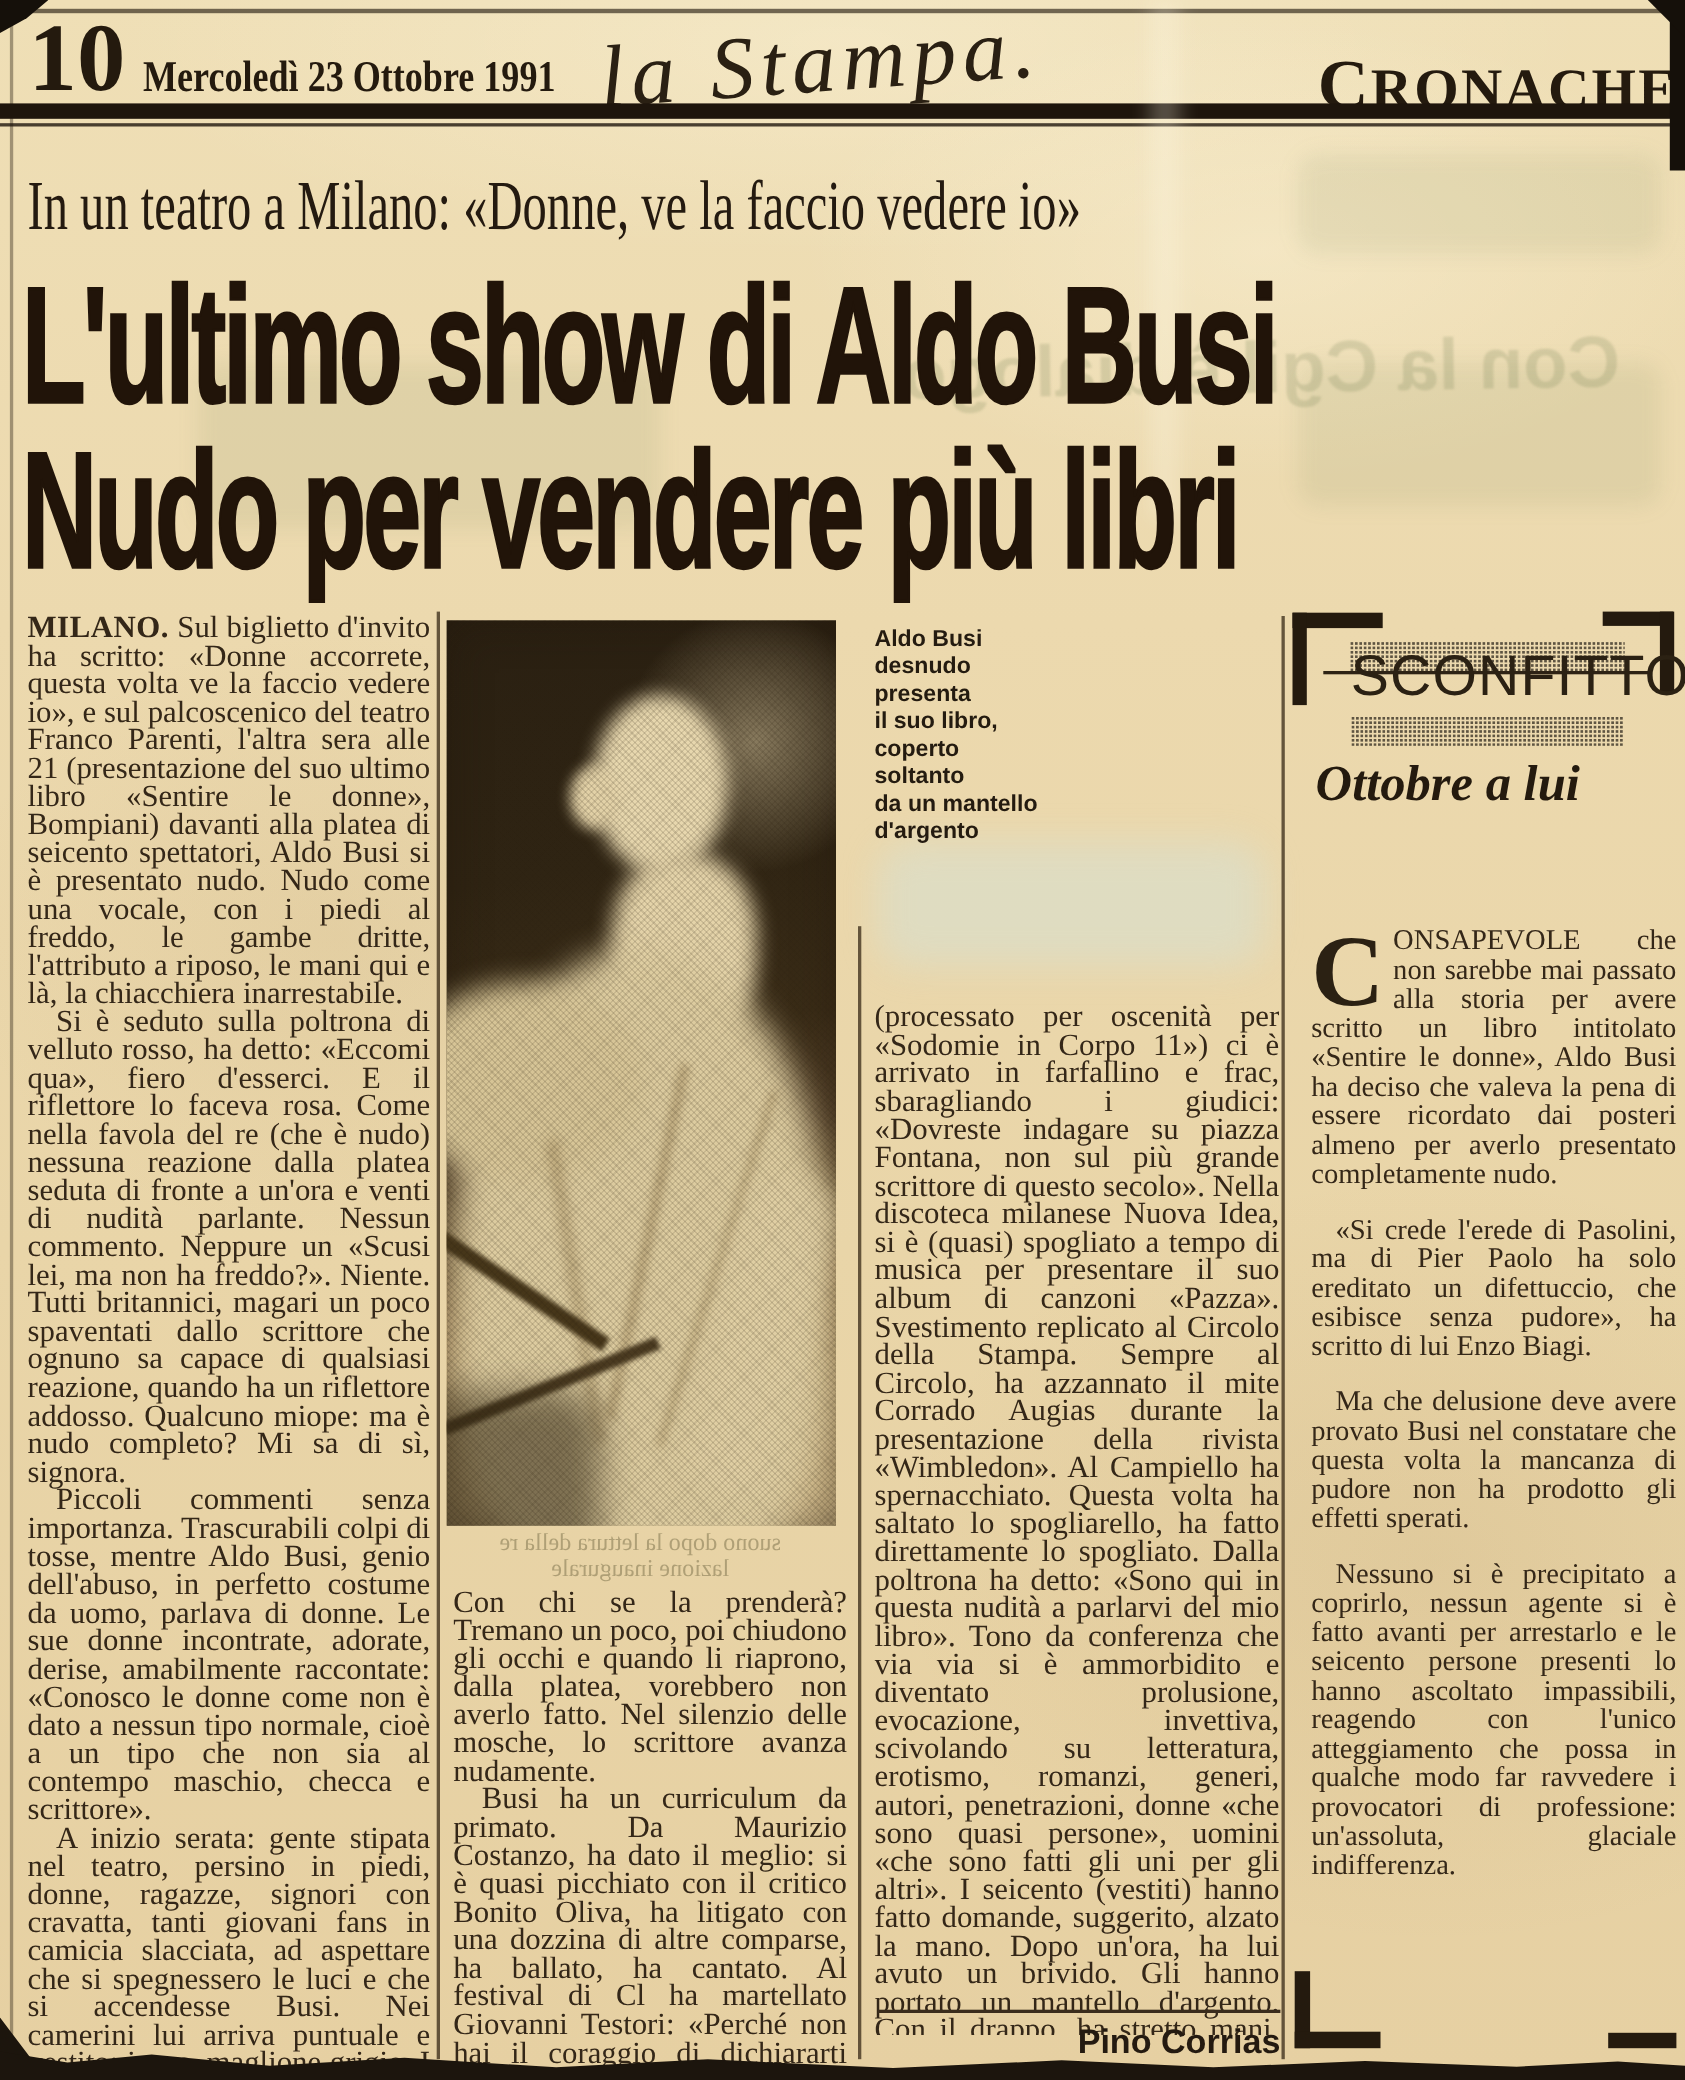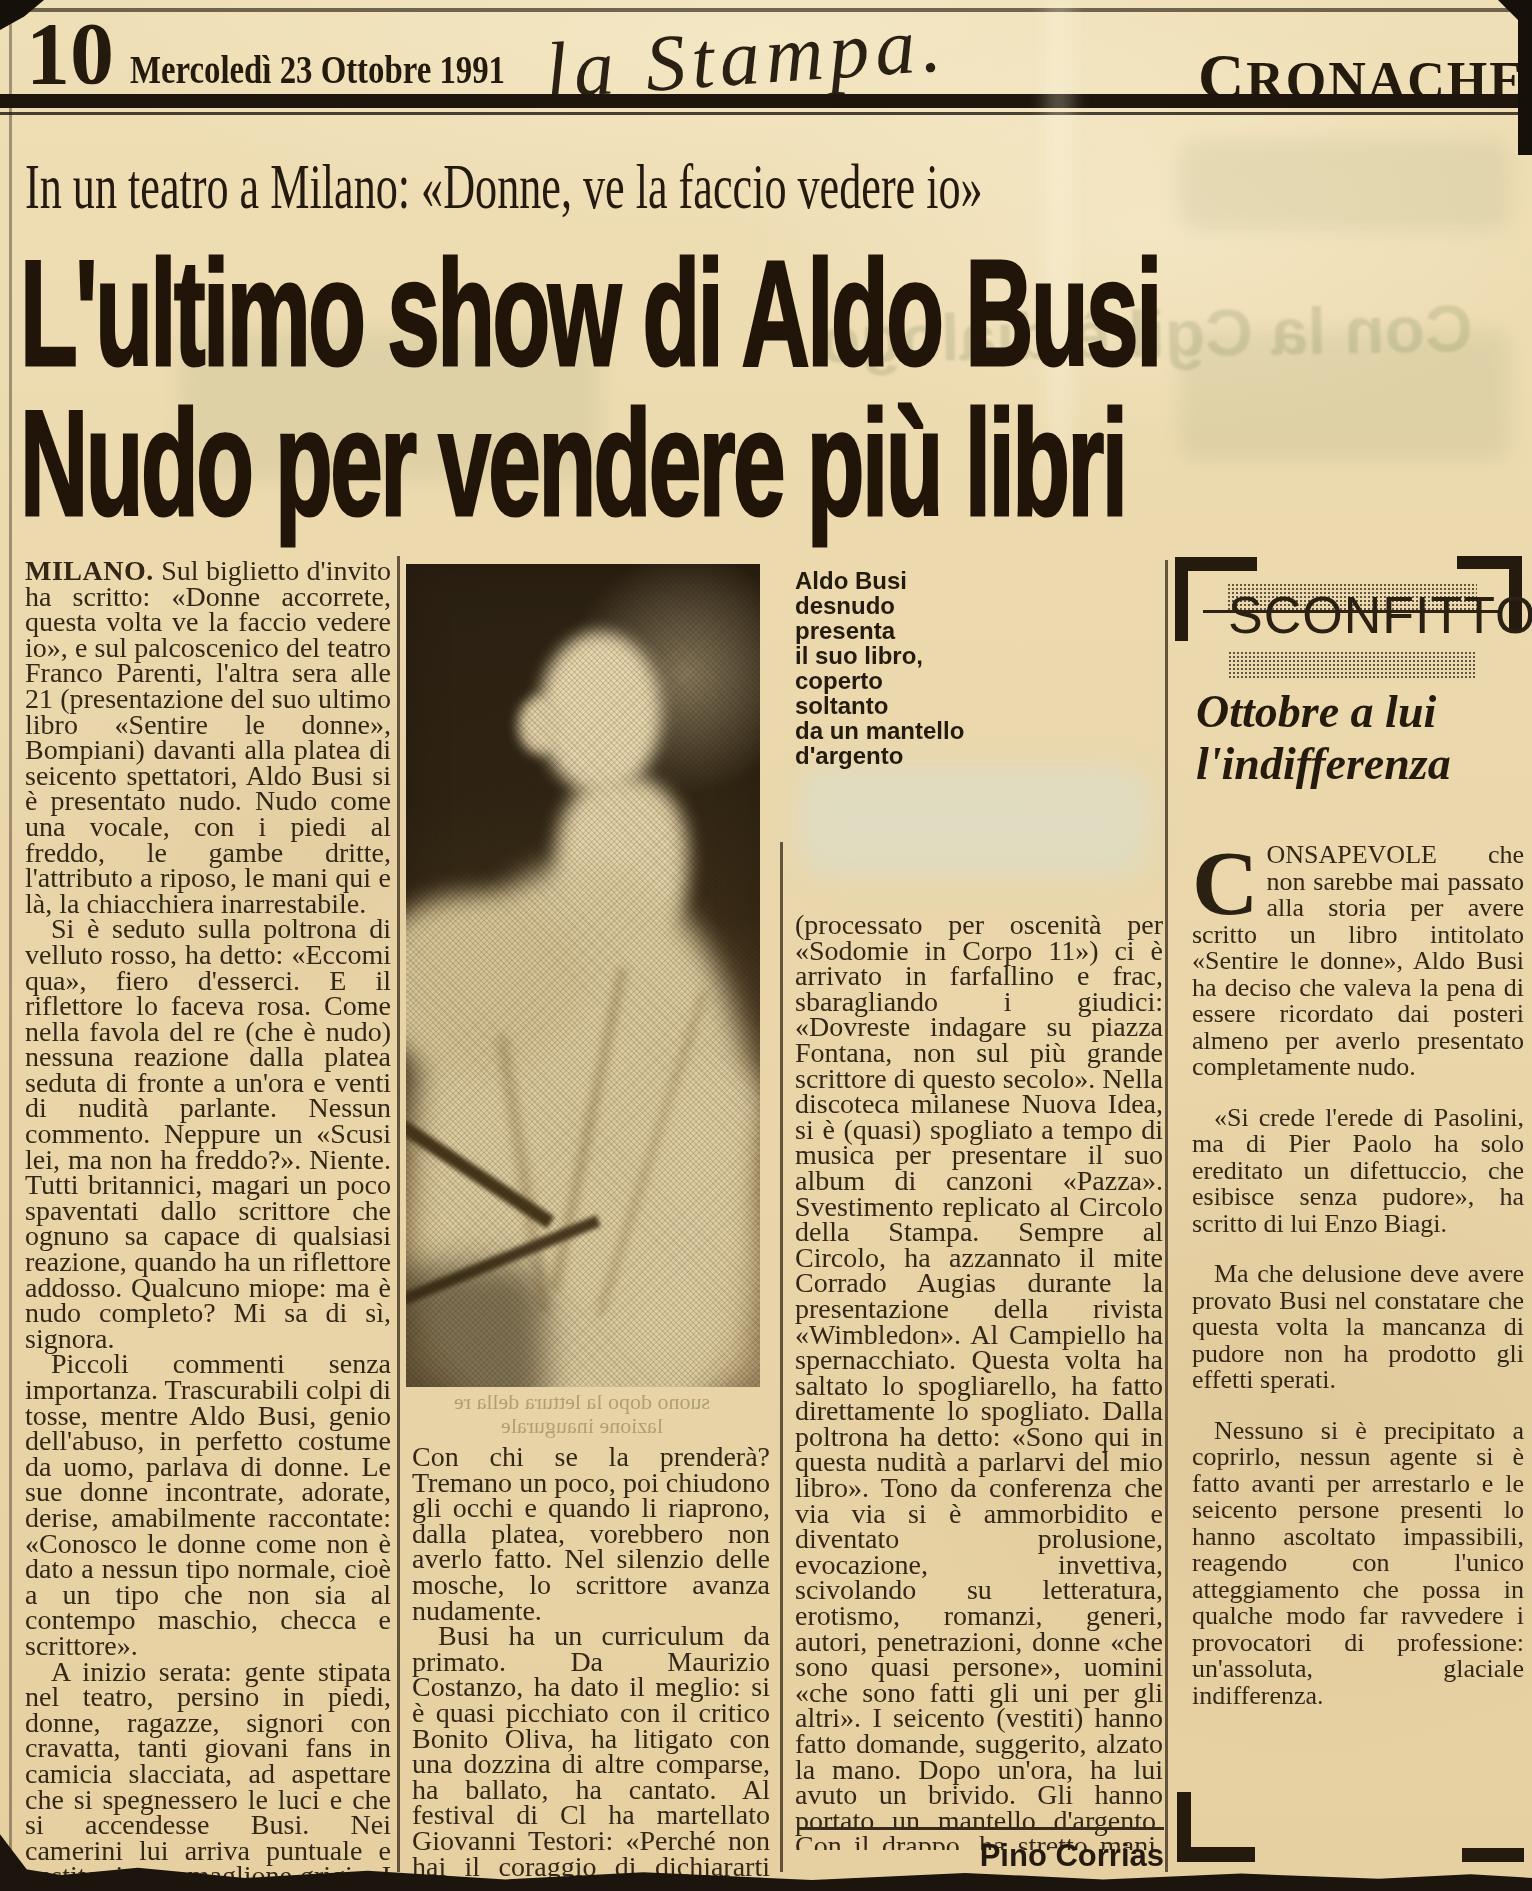--- a/index.html
+++ b/index.html
@@ -74,21 +74,21 @@
   .ph-chair1{left:-30px;top:600px;width:190px;height:14px;background:#463619;filter:blur(2px);transform:rotate(33deg);}
   .ph-chair2{left:-10px;top:690px;width:210px;height:12px;background:#4a3a20;filter:blur(2px);transform:rotate(-22deg);}
   .ph-darkcorner{left:-40px;top:700px;width:180px;height:200px;background:rgba(50,38,18,.55);filter:blur(16px);border-radius:40px;}
   .ph-screen{left:0;top:0;width:354px;height:823px;
     background-image:
       repeating-linear-gradient(45deg,rgba(43,32,16,.13) 0 1.5px,transparent 1.5px 4px),
       repeating-linear-gradient(-45deg,rgba(43,32,16,.11) 0 1.5px,transparent 1.5px 4px);}
 
   
   .caption{left:795px;top:568px;width:180px;font-family:"Liberation Sans",sans-serif;font-weight:bold;
-    font-size:24px;line-height:25px;color:#241b10;z-index:2;}
+    font-size:21px;line-height:25px;color:#241b10;z-index:2;}
 
   
   .byline-rule{left:798px;top:1827px;width:366px;height:3px;background:#3a2c1c;z-index:2;}
   .byline{left:795px;top:1838px;width:369px;text-align:right;font-family:"Liberation Sans",sans-serif;
     font-weight:bold;font-size:31px;color:#241a10;z-index:2;}
 
   
   .brk{background:#241a0e;z-index:2;}
   .brk-tl-h{left:1175px;top:557px;width:82px;height:14px;}
   .brk-tl-v{left:1175px;top:557px;width:13px;height:84px;}
@@ -207,21 +207,20 @@
   <div class="abs brk brk-tl-h"></div>
   <div class="abs brk brk-tl-v"></div>
   <div class="abs brk brk-tr-h"></div>
   <div class="abs brk brk-tr-v"></div>
   <div class="abs dither dither1"></div>
   <div class="abs sb-rule"></div>
   <div class="abs sb-label">SCONFITTO</div>
   <div class="abs dither dither2"></div>
   <div class="abs sb-heading">
     <div>Ottobre a lui</div>
-    <div>l'indifferenza</div>
   </div>
   <div class="abs sb-body">
     <p><span class="dropcap">C</span><span>ONSAPEVOLE che non sarebbe mai passato alla storia per avere scritto un libro intitolato «Sentire le donne», Aldo Busi ha deciso che valeva la pena di essere ricordato dai posteri almeno per averlo presentato completamente nudo.</span></p>
     <p class="ind">«Si crede l'erede di Pasolini, ma di Pier Paolo ha solo ereditato un difettuccio, che esibisce senza pudore», ha scritto di lui Enzo Biagi.</p>
     <p class="ind">Ma che delusione deve avere provato Busi nel constatare che questa volta la mancanza di pudore non ha prodotto gli effetti sperati.</p>
     <p class="ind">Nessuno si è precipitato a coprirlo, nessun agente si è fatto avanti per arrestarlo e le seicento persone presenti lo hanno ascoltato impassibili, reagendo con l'unico atteggiamento che possa in qualche modo far ravvedere i provocatori di professione: un'assoluta, glaciale indifferenza.</p>
   </div>
   <div class="abs brk brk-bl-v"></div>
   <div class="abs brk brk-bl-h"></div>
   <div class="abs brk brk-br-h"></div>

